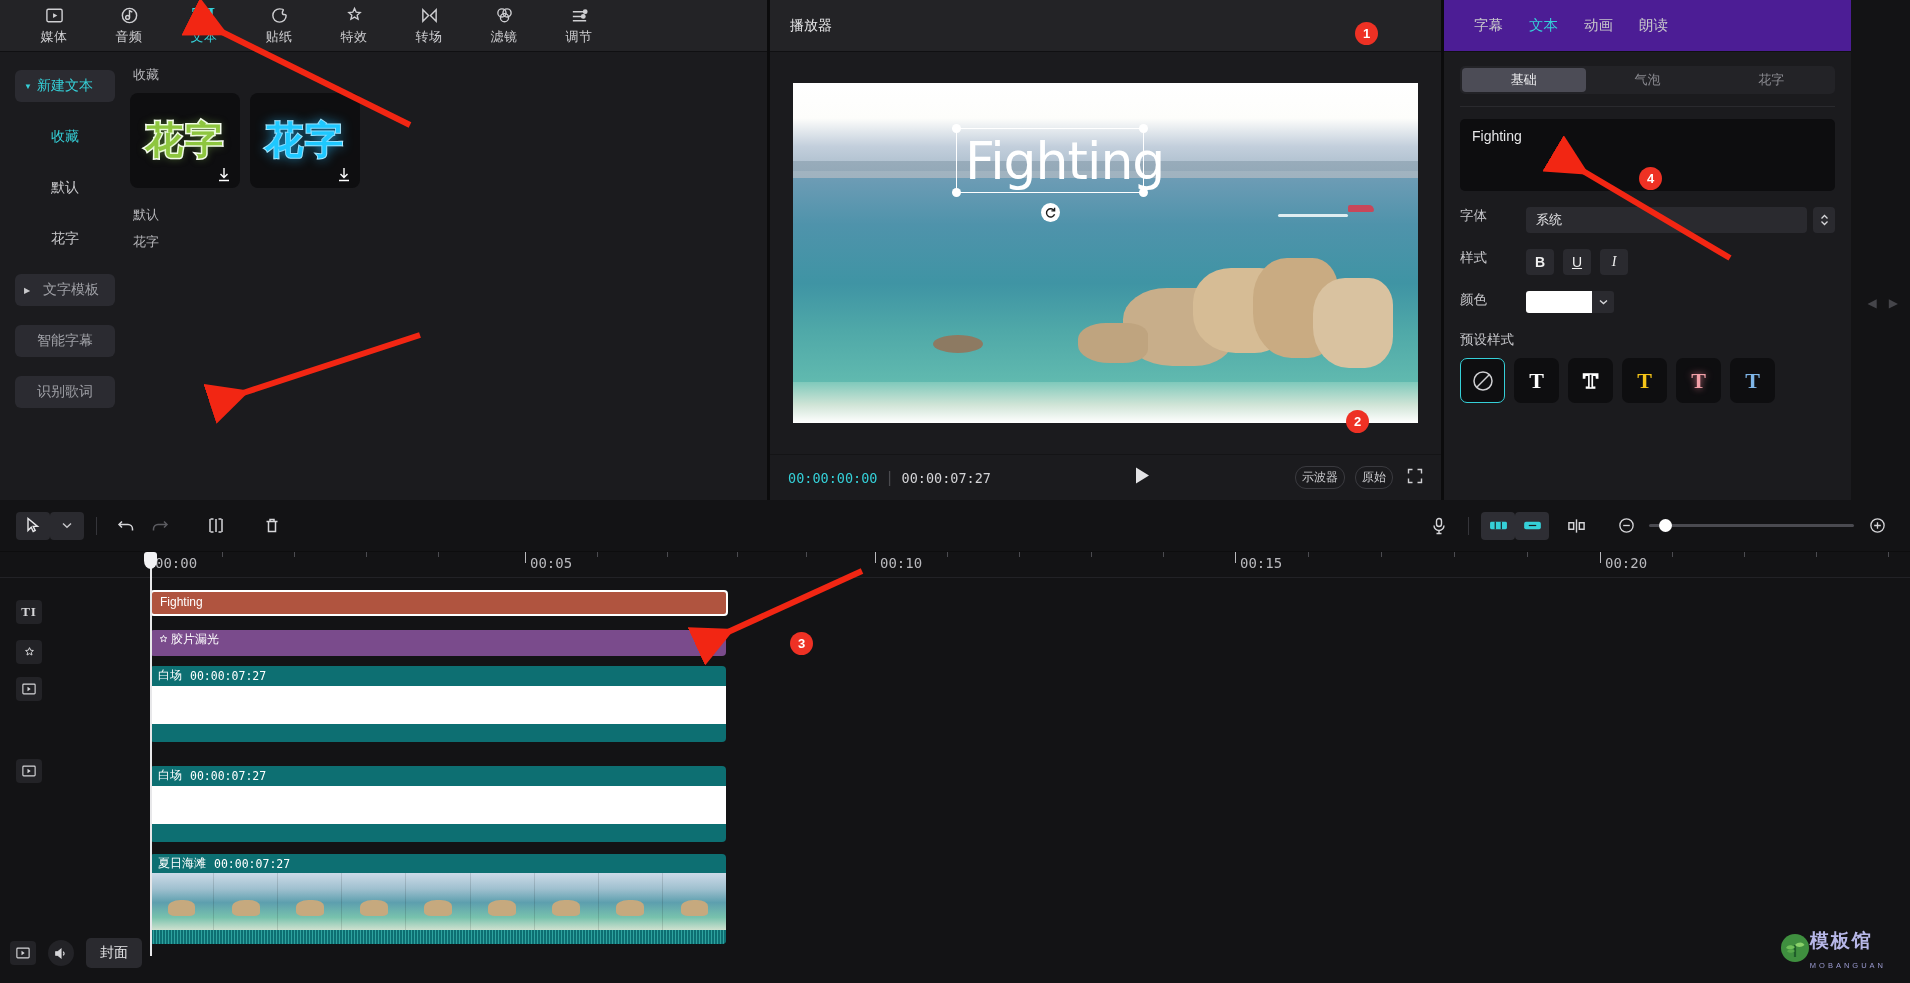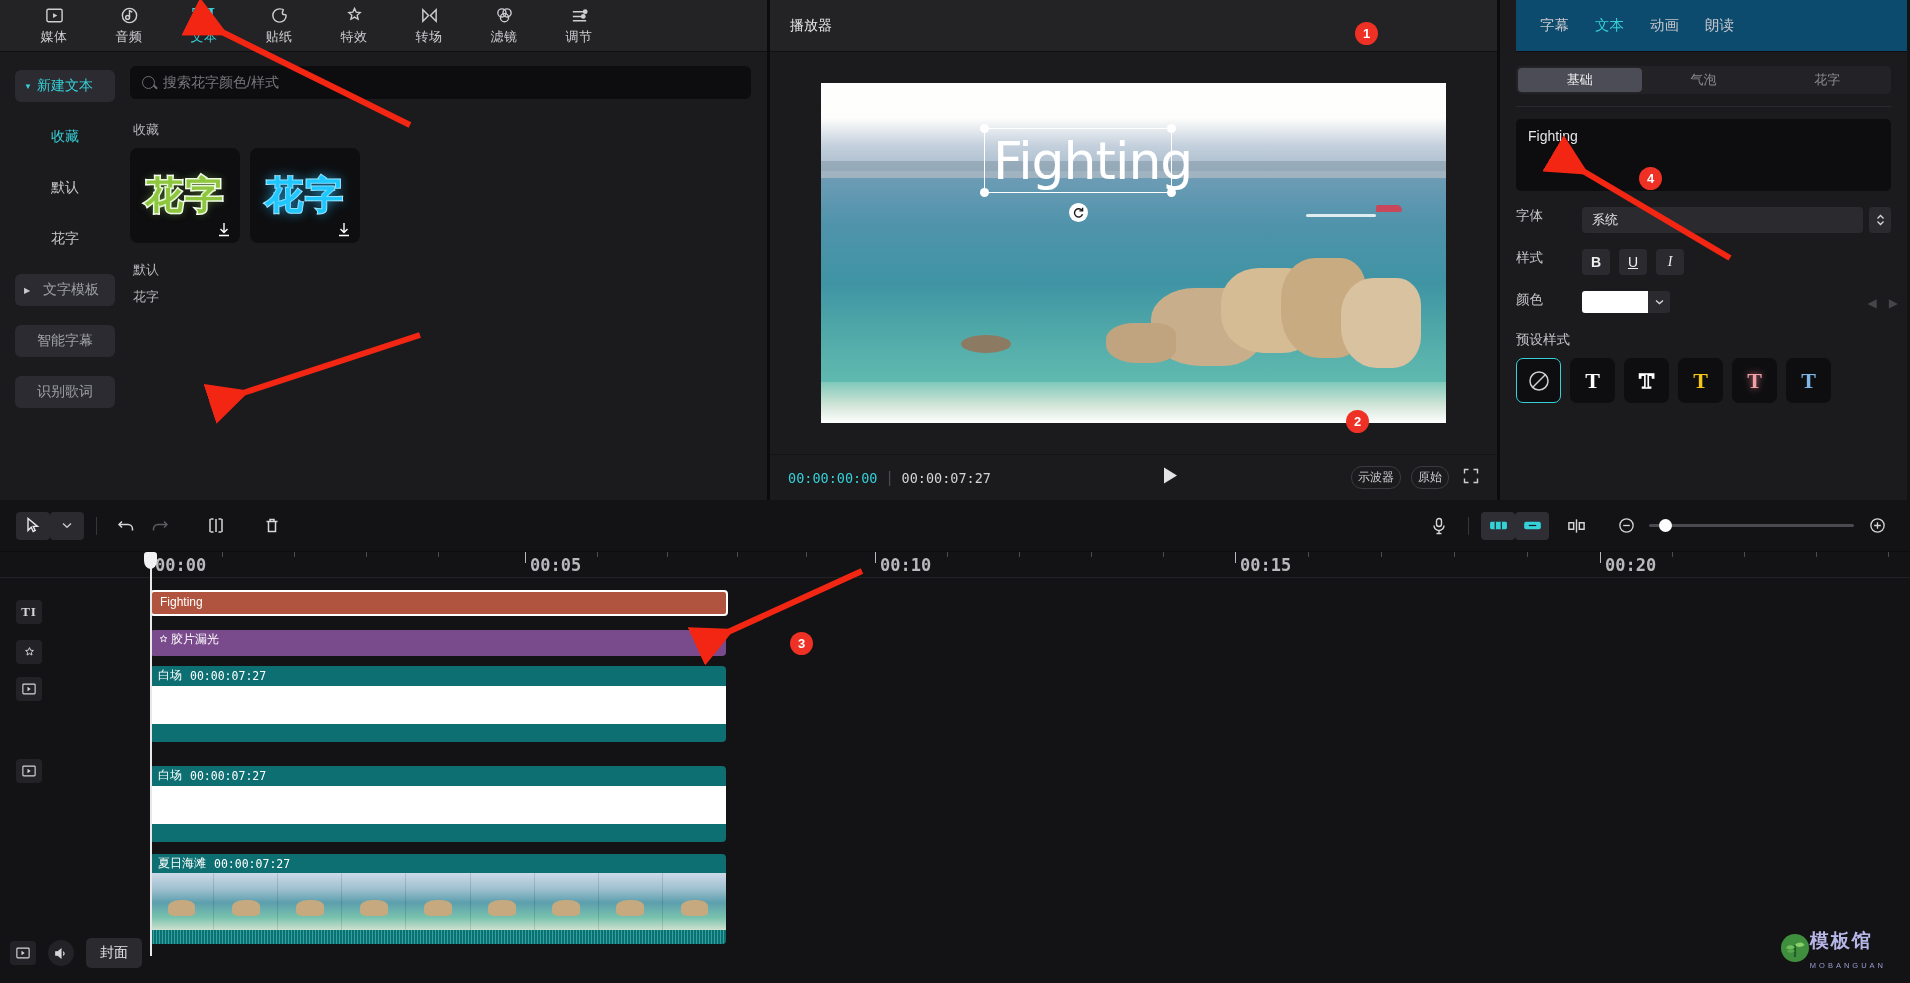--- a/index.html
+++ b/index.html
@@ -49,21 +49,21 @@
   .huazi.g { color:#8ec63f; -webkit-text-stroke:3px #ffffff; paint-order:stroke fill;
      text-shadow:0 0 9px rgba(160,230,90,.55); }
   .huazi.b { color:#1ec8ff; -webkit-text-stroke:2px #bff0ff; paint-order:stroke fill;
      text-shadow:0 0 12px rgba(40,190,255,.9); }
   .dl { position:absolute; right:9px; bottom:6px; width:14px; height:15px; }
   .tile.txt { width:110px; height:95px; justify-content:flex-start; align-items:center; }
   .tile.txt span { color:#e2e2e4; font-size:14px; margin-left:13px; }
   .sec2 { margin-top:2px; }
 
   
-  .player { width:730px; height:500px; background:#1b1b1e; border-right:3px solid #0b0b0c;
+  .player { width:674px; height:500px; background:#1b1b1e; border-right:3px solid #0b0b0c;
      display:flex; flex-direction:column; }
   .playerhdr { height:52px; display:flex; align-items:center; padding-left:20px; font-size:14px;
      color:#e6e6e8; background:#232326; border-bottom:1px solid #101012; }
   .stage { flex:1; display:flex; align-items:center; justify-content:center; background:#1b1b1e; padding:8px 0; }
   .video { width:625px; height:340px; position:relative; overflow:hidden; background:#fff; }
   .sky { position:absolute; left:0; top:0; width:100%; height:26%;
      background:linear-gradient(180deg,#ffffff 0%,#fdfdfb 40%,#c3cfdc 72%,#a9bccb 100%); }
   .hills { position:absolute; left:0; top:23%; width:100%; height:6%;
      background:linear-gradient(180deg,#93a7b6 0%,#8ea5b4 100%); opacity:.85; }
   .sea { position:absolute; left:0; top:28%; width:100%; height:62%;
@@ -87,22 +87,22 @@
      border-top:1px solid #141416; }
   .tc-cur { color:#35d0d8; font-size:13.5px; font-family:"DejaVu Sans Mono",monospace; }
   .tc-sep { color:#4a4a4e; }
   .tc-tot { color:#d3d3d6; font-size:13.5px; font-family:"DejaVu Sans Mono",monospace; }
   .playbtn { margin-left:auto; margin-right:auto; cursor:pointer; }
   .pbtn-txt { font-size:12px; color:#cfcfd2; border:1px solid #3a3a3f; border-radius:11px;
      padding:2px 6px; cursor:pointer; }
 
   
   .rpanel { width:407px; height:500px; background:#1b1b1e; display:flex; flex-direction:column; }
-  .rtabs { height:52px; display:flex; align-items:center; gap:26px; padding-left:24px;
-     background:#0c4a6e; border-bottom:1px solid #101012;margin-left:16px; }
+  .rtabs { height:52px; display:flex; align-items:center; gap:26px; padding-left:30px;
+     background:#4c1d95; border-bottom:1px solid #101012; }
   .rtab { font-size:14.5px; color:#c6c6ca; cursor:pointer; }
   .rtab.active { color:#35d0d8; }
   .segwrap { margin:14px 16px 0 16px; height:28px; background:#232327; border-radius:5px;
      display:flex; padding:2px; }
   .seg { flex:1; display:flex; align-items:center; justify-content:center; font-size:13px;
      color:#8a8a90; border-radius:4px; cursor:pointer; }
   .seg.active { background:#4c4c56; color:#f0f0f2; }
   .divider { height:1px; background:#2a2a2e; margin:12px 16px 0 16px; }
   .ta { margin:12px 16px 0 16px; height:72px; background:#0d0d0f; border-radius:5px;
      padding:9px 12px; font-size:14px; color:#e6e6e8; position:relative; }
@@ -133,22 +133,22 @@
      border-radius:4px; cursor:pointer; }
   .tb.box { background:#2a2a2f; }
   .vsep { width:1px; height:18px; background:#35353a; margin:0 12px; }
   .tb.on { background:#2e2e34; }
   .tb.teal svg { fill:#35d0d8; }
   .zsl { width:205px; height:3px; background:#4a4a50; border-radius:2px; position:relative; margin:0 6px; }
   .zknob { position:absolute; left:10px; top:-5px; width:13px; height:13px; background:#fff; border-radius:50%; }
 
   .ruler { height:26px; position:relative; border-bottom:1px solid #222226; margin-left:0; }
   .tick { position:absolute; top:0; width:1px; height:5px; background:#4b4b50; }
-  .rlabel { position:absolute; top:3px; font-size:17px; color:#b9b9bd;
-     font-family:"DejaVu Sans Mono",monospace;font-weight:bold; }
+  .rlabel { position:absolute; top:3px; font-size:14px; color:#b9b9bd;
+     font-family:"DejaVu Sans Mono",monospace; }
   .rbar { position:absolute; top:0; width:1px; height:11px; background:#b9b9bd; }
 
   .tracks { position:relative; height:404px; }
   .ticon { width:26px; height:24px; background:#232327; border-radius:4px; display:flex;
      align-items:center; justify-content:center; margin-left:8px; color:#d6d6d9; }
   .clip { position:absolute; border-radius:4px; overflow:hidden; }
   .clip-label { position:absolute; left:0; top:0; height:19px; display:flex; align-items:center;
      padding:0 8px; font-size:12px; color:#fff; gap:12px; }
   .playhead { position:absolute; top:0; width:2px; background:#e8e8ea; }
   .phhandle { position:absolute; width:13px; height:17px; background:#f2f2f4; border-radius:3px 3px 50% 50%; }
@@ -277,24 +277,20 @@
           <div class="sb sel">
             <span>智能字幕</span>
           </div>
           <div class="gap"></div>
           <div class="sb sel">
             <span>识别歌词</span>
           </div>
         </div>
 
         <div class="libmain">
-          <div class="search">
-            <span class="mag"></span>
-            <span class="ph">搜索花字颜色/样式</span>
-          </div>
 
           <div class="seclabel">收藏</div>
           <div class="tiles">
             <div class="tile">
               <span class="huazi g">花字</span>
               <svg class="dl" viewBox="0 0 14 15" fill="none" stroke="#fff" stroke-width="1.4">
                 <path d="M7 1v9M3.5 7L7 10.5 10.5 7M2 13.5h10"></path>
                 </svg>
             </div>
             <div class="tile">

